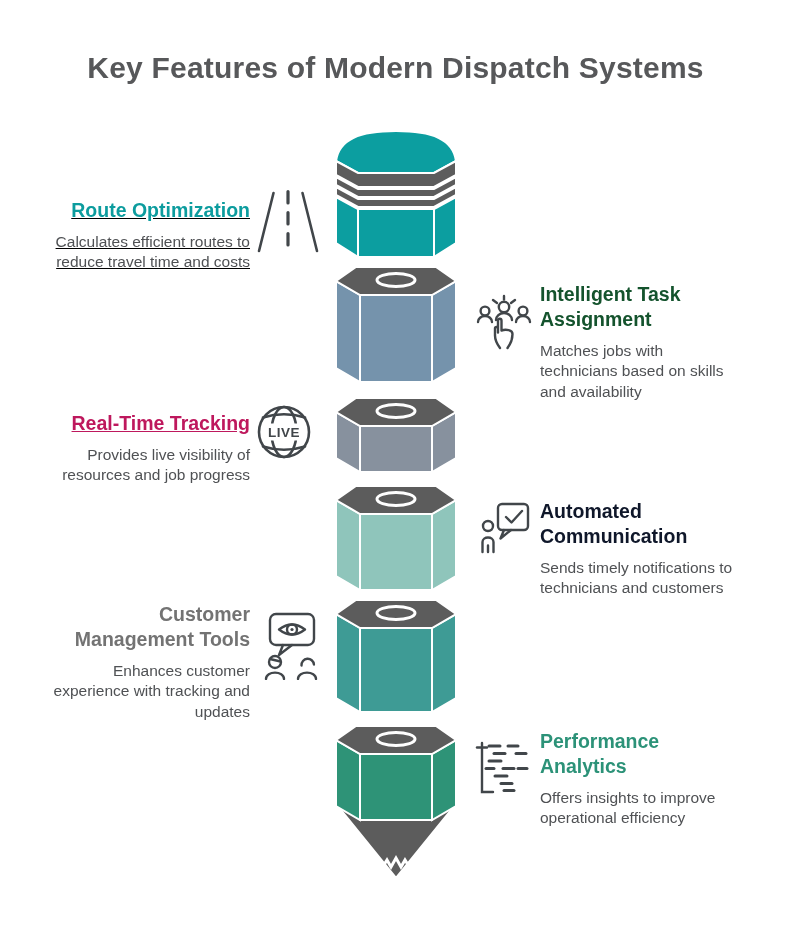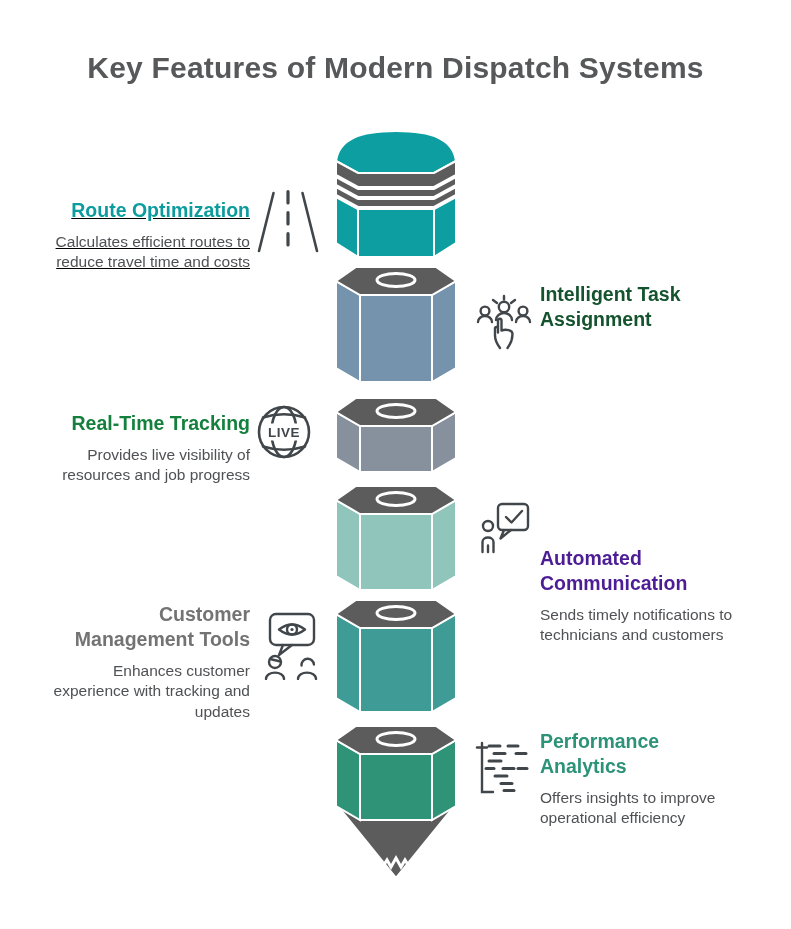--- a/index.html
+++ b/index.html
@@ -97,54 +97,57 @@
     <svg width="64" height="70" viewBox="0 0 64 70" fill="none" stroke="#41464a" stroke-width="2.6" stroke-linecap="round">
       <path d="M17.5,6 L3,64"></path>
       <path d="M46.5,6 L61,64"></path>
       <path d="M32,4.5 L32,66" stroke-width="3.2" stroke-dasharray="11.5 9.5"></path>
     </svg>
   </div>
 
   <div class="feature" style="top:282px;left:540px;">
     <div class="label" style="color: #14532d;">Intelligent Task
 Assignment</div>
+    <div class="desc">Matches jobs with
+technicians based on skills
+and availability</div>
   </div>
   <div class="icon" style="left:476px;top:293px;">
     <svg width="56" height="58" viewBox="0 0 56 58" fill="none" stroke="#41464a" stroke-width="2.4" stroke-linecap="round" stroke-linejoin="round">
       <circle cx="28" cy="14" r="5.2"></circle>
       <path d="M20,27 a8,7 0 0 1 16,0"></path>
       <circle cx="9" cy="18" r="4.4"></circle>
       <path d="M2,29 a7,6 0 0 1 14,0"></path>
       <circle cx="47" cy="18" r="4.4"></circle>
       <path d="M40,29 a7,6 0 0 1 14,0"></path>
       <path d="M17,7 L21,10"></path>
       <path d="M39,7 L35,10"></path>
       <path d="M28,3 L28,6.5"></path>
       <path d="M24,55 C21,51 19,46.5 19,42.5 L19,35.5 C19,33.4 22,33.4 22,35.5 L22,39.5 L22,27.5 C22,25.2 25.5,25.2 25.5,27.5 L25.5,37.5 C30,36 36.5,37 36.5,41 C36.5,46 34.5,51 31.5,55"></path>
     </svg>
   </div>
 
   <div class="feature left" style="top:411px;right:541px;">
-    <div class="label" style="color: #15803d;">Real-Time Tracking</div>
+    <div class="label" style="color: #be185d; text-decoration: underline;">Real-Time Tracking</div>
     <div class="desc">Provides live visibility of
 resources and job progress</div>
   </div>
   <div class="icon" style="left:256px;top:404px;">
     <svg width="56" height="56" viewBox="0 0 56 56" fill="none" stroke="#41464a" stroke-width="2.6" stroke-linecap="round">
       <circle cx="28" cy="28" r="25"></circle>
       <ellipse cx="28" cy="28" rx="12.5" ry="25"></ellipse>
       <path d="M7,13.5 Q28,7 49,13.5"></path>
       <path d="M7,42.5 Q28,49 49,42.5"></path>
       <rect x="8" y="19.5" width="40" height="17" fill="#fff" stroke="none"></rect>
       <text x="28" y="33" text-anchor="middle" font-size="13.5" font-weight="bold" letter-spacing="0.5" fill="#41464a" stroke="none">LIVE</text>
     </svg>
   </div>
 
   <div class="feature" style="top:499px;left:540px;">
-    <div class="label" style="color: #4c1d95; margin-top: 47px;">Automated
+    <div class="label" style="color: #0f172a;">Automated
 Communication</div>
     <div class="desc">Sends timely notifications to
 technicians and customers</div>
   </div>
   <div class="icon" style="left:477px;top:501px;">
     <svg width="54" height="62" viewBox="0 0 54 62" fill="none" stroke="#41464a" stroke-width="2.4" stroke-linecap="round" stroke-linejoin="round">
       <circle cx="11" cy="25" r="5"></circle>
       <path d="M5.5,51 L5.5,41 C5.5,35 16.5,35 16.5,41 L16.5,51 M11,51 L11,44.5"></path>
       <rect x="21" y="3" width="30" height="26" rx="4"></rect>
       <path d="M27,29 L23.5,37.5 L34,29"></path>

